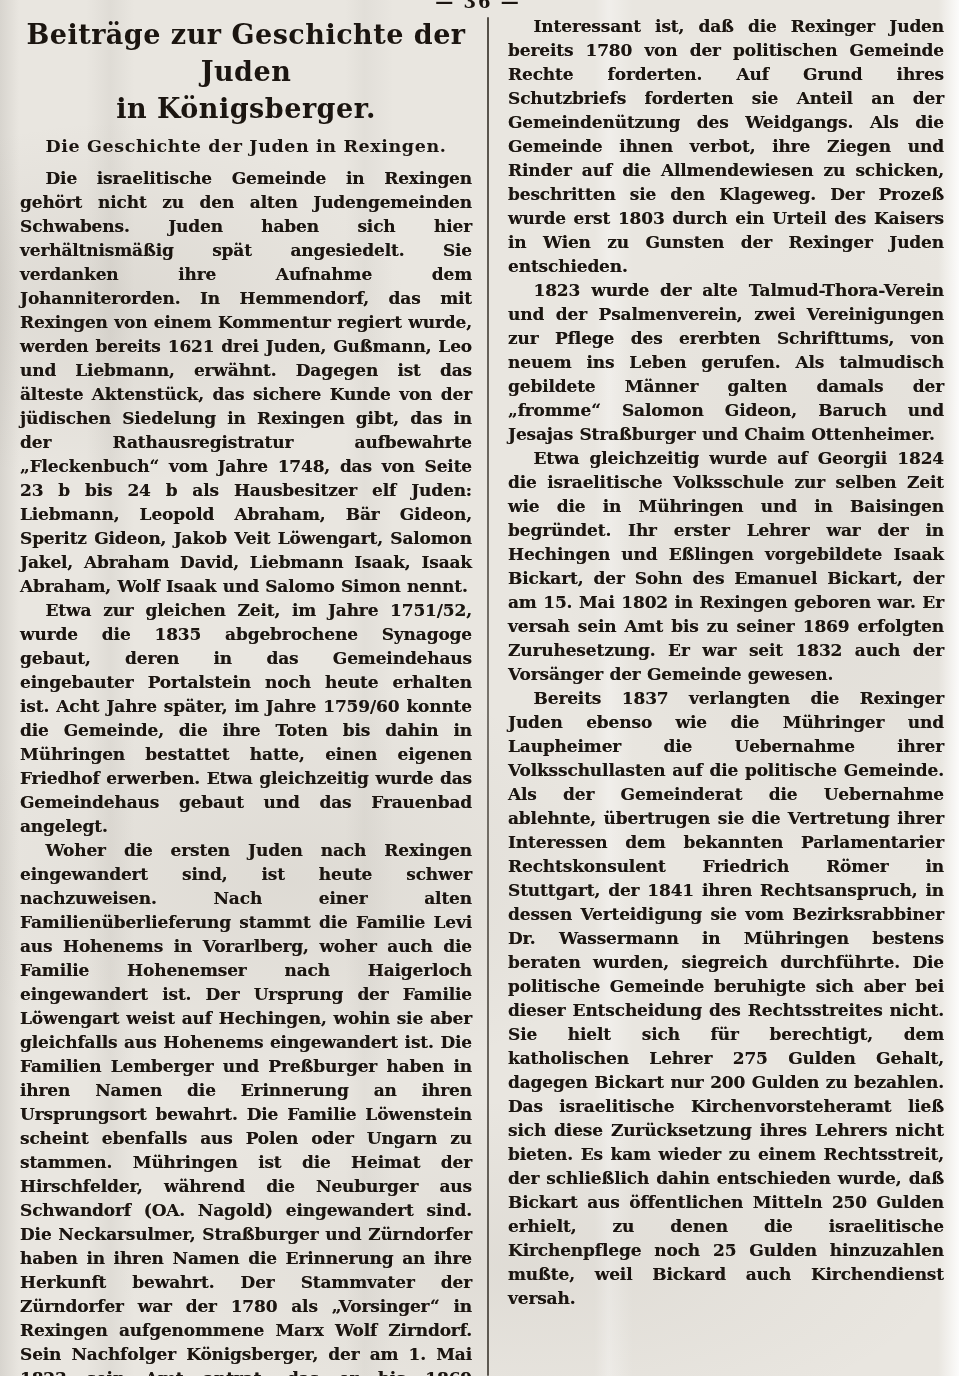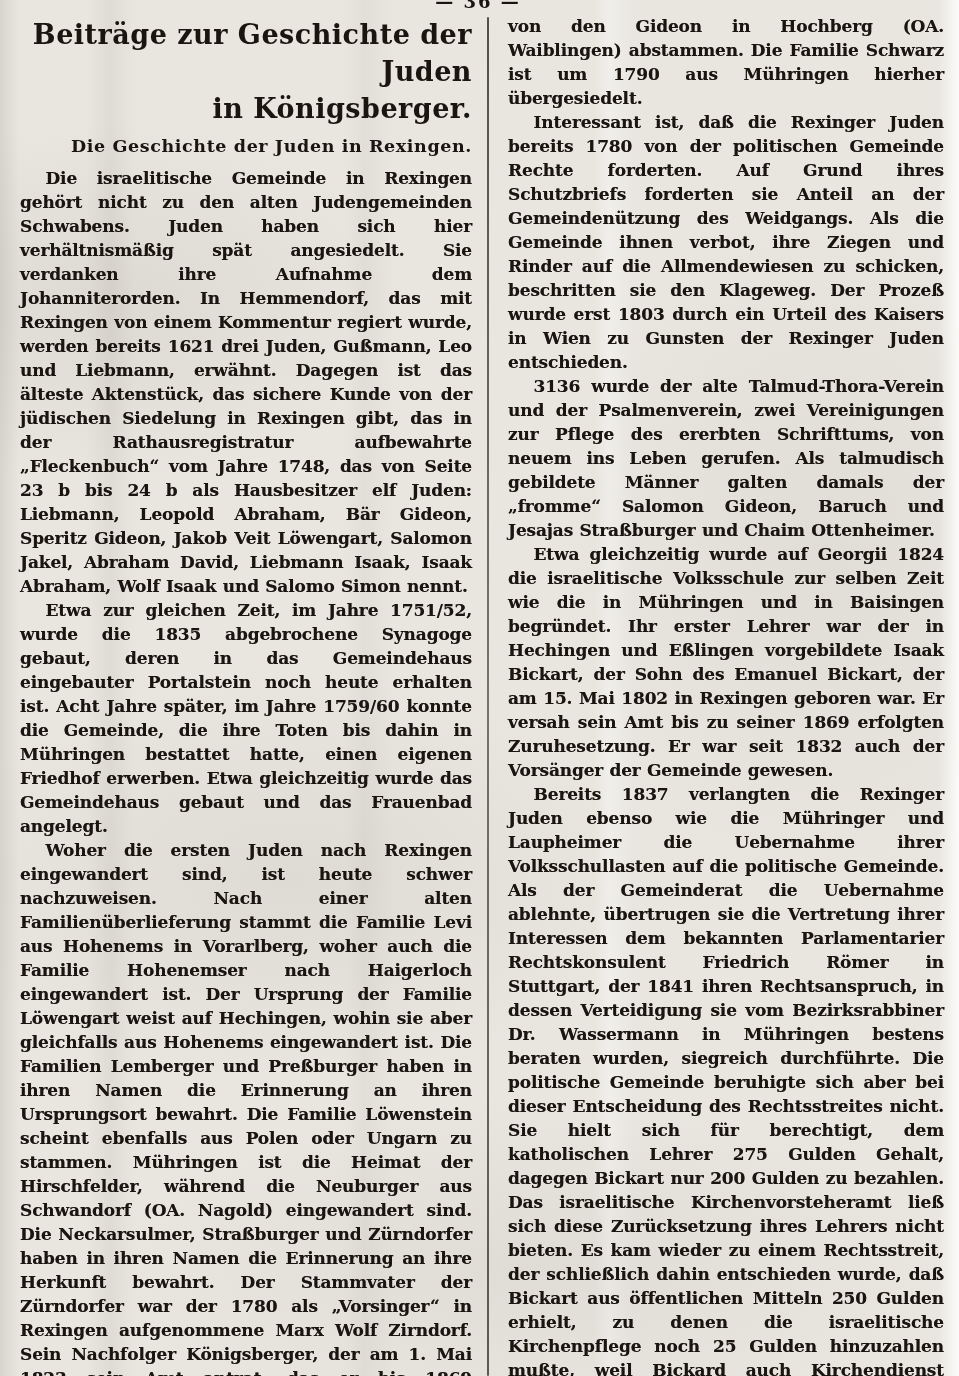--- a/index.html
+++ b/index.html
@@ -42,30 +42,30 @@
     border-radius:1px;
   }
   .col{
     position:absolute;
     top:0;
   }
   .col-left{left:20px;width:452px;padding-top:16px;}
   .col-right{left:508px;width:436px;padding-top:14px;}
   .title{
     margin:0 0 8px 0;
-    text-align:right;
+    text-align:center;
     font-size:27px;
     line-height:37px;
     font-weight:700;
     letter-spacing:0.5px;
   }
   .title .tline{display:block;}
   .subtitle{
     margin:6px 0 9px 0;
-    text-align:right;
+    text-align:center;
     font-size:17.5px;
     line-height:22px;
     font-weight:700;
     letter-spacing:0.6px;
   }
   .para{
     margin:0;
     font-size:17px;
     line-height:24px;
     font-weight:700;
@@ -90,19 +90,18 @@
     <span class="tline">Beiträge zur Geschichte der Juden</span>
     <span class="tline">in Königsberger.</span>
   </h1>
   <h2 class="subtitle">Die Geschichte der Juden in Rexingen.</h2>
   <p class="para indent">Die israelitische Gemeinde in Rexingen gehört nicht zu den alten Judengemeinden Schwabens. Juden haben sich hier verhältnismäßig spät angesiedelt. Sie verdanken ihre Aufnahme dem Johanniterorden. In Hemmendorf, das mit Rexingen von einem Kommentur regiert wurde, werden bereits 1621 drei Juden, Gußmann, Leo und Liebmann, erwähnt. Dagegen ist das älteste Aktenstück, das sichere Kunde von der jüdischen Siedelung in Rexingen gibt, das in der Rathausregistratur aufbewahrte „Fleckenbuch“ vom Jahre 1748, das von Seite 23 b bis 24 b als Hausbesitzer elf Juden: Liebmann, Leopold Abraham, Bär Gideon, Speritz Gideon, Jakob Veit Löwengart, Salomon Jakel, Abraham David, Liebmann Isaak, Isaak Abraham, Wolf Isaak und Salomo Simon nennt.</p>
   <p class="para indent">Etwa zur gleichen Zeit, im Jahre 1751/52, wurde die 1835 abgebrochene Synagoge gebaut, deren in das Gemeindehaus eingebauter Portalstein noch heute erhalten ist. Acht Jahre später, im Jahre 1759/60 konnte die Gemeinde, die ihre Toten bis dahin in Mühringen bestattet hatte, einen eigenen Friedhof erwerben. Etwa gleichzeitig wurde das Gemeindehaus gebaut und das Frauenbad angelegt.</p>
   <p class="para indent">Woher die ersten Juden nach Rexingen eingewandert sind, ist heute schwer nachzuweisen. Nach einer alten Familienüberlieferung stammt die Familie Levi aus Hohenems in Vorarlberg, woher auch die Familie Hohenemser nach Haigerloch eingewandert ist. Der Ursprung der Familie Löwengart weist auf Hechingen, wohin sie aber gleichfalls aus Hohenems eingewandert ist. Die Familien Lemberger und Preßburger haben in ihren Namen die Erinnerung an ihren Ursprungsort bewahrt. Die Familie Löwenstein scheint ebenfalls aus Polen oder Ungarn zu stammen. Mühringen ist die Heimat der Hirschfelder, während die Neuburger aus Schwandorf (OA. Nagold) eingewandert sind. Die Neckarsulmer, Straßburger und Zürndorfer haben in ihren Namen die Erinnerung an ihre Herkunft bewahrt. Der Stammvater der Zürndorfer war der 1780 als „Vorsinger“ in Rexingen aufgenommene Marx Wolf Zirndorf. Sein Nachfolger Königsberger, der am 1. Mai 1823 sein Amt antrat, das er bis 1869 innehatte, kam aus Weikersheim. Auch die Ottenheimer stammen von einem Kultusbeamten ab, der hier in der zweiten Hälfte des 18. Jahrhunderts wirkte. Aus Endingen in der Schweiz kam 1801 Emanuel Bickart hierher. Ohne Zweifel bestehen Zusammenhänge zwischen den Gideon in Rexingen und denen in Mühlen und Nordstetten. Ueberlieferung läßt die Familie</p>
 </div>
 
 <div class="col col-right">
-  <p class="para">von den Gideon in Hochberg (OA. Waiblingen) abstammen. Die Familie Schwarz ist um 1790 aus Mühringen hierher übergesiedelt.</p>
   <p class="para indent">Interessant ist, daß die Rexinger Juden bereits 1780 von der politischen Gemeinde Rechte forderten. Auf Grund ihres Schutzbriefs forderten sie Anteil an der Gemeindenützung des Weidgangs. Als die Gemeinde ihnen verbot, ihre Ziegen und Rinder auf die Allmendewiesen zu schicken, beschritten sie den Klageweg. Der Prozeß wurde erst 1803 durch ein Urteil des Kaisers in Wien zu Gunsten der Rexinger Juden entschieden.</p>
-  <p class="para indent">3136 wurde der alte Talmud-Thora-Verein und der Psalmenverein, zwei Vereinigungen zur Pflege des ererbten Schrifttums, von neuem ins Leben gerufen. Als talmudisch gebildete Männer galten damals der „fromme“ Salomon Gideon, Baruch und Jesajas Straßburger und Chaim Ottenheimer.</p>
+  <p class="para indent">1823 wurde der alte Talmud-Thora-Verein und der Psalmenverein, zwei Vereinigungen zur Pflege des ererbten Schrifttums, von neuem ins Leben gerufen. Als talmudisch gebildete Männer galten damals der „fromme“ Salomon Gideon, Baruch und Jesajas Straßburger und Chaim Ottenheimer.</p>
   <p class="para indent">Etwa gleichzeitig wurde auf Georgii 1824 die israelitische Volksschule zur selben Zeit wie die in Mühringen und in Baisingen begründet. Ihr erster Lehrer war der in Hechingen und Eßlingen vorgebildete Isaak Bickart, der Sohn des Emanuel Bickart, der am 15. Mai 1802 in Rexingen geboren war. Er versah sein Amt bis zu seiner 1869 erfolgten Zuruhesetzung. Er war seit 1832 auch der Vorsänger der Gemeinde gewesen.</p>
   <p class="para indent">Bereits 1837 verlangten die Rexinger Juden ebenso wie die Mühringer und Laupheimer die Uebernahme ihrer Volksschullasten auf die politische Gemeinde. Als der Gemeinderat die Uebernahme ablehnte, übertrugen sie die Vertretung ihrer Interessen dem bekannten Parlamentarier Rechtskonsulent Friedrich Römer in Stuttgart, der 1841 ihren Rechtsanspruch, in dessen Verteidigung sie vom Bezirksrabbiner Dr. Wassermann in Mühringen bestens beraten wurden, siegreich durchführte. Die politische Gemeinde beruhigte sich aber bei dieser Entscheidung des Rechtsstreites nicht. Sie hielt sich für berechtigt, dem katholischen Lehrer 275 Gulden Gehalt, dagegen Bickart nur 200 Gulden zu bezahlen. Das israelitische Kirchenvorsteheramt ließ sich diese Zurücksetzung ihres Lehrers nicht bieten. Es kam wieder zu einem Rechtsstreit, der schließlich dahin entschieden wurde, daß Bickart aus öffentlichen Mitteln 250 Gulden erhielt, zu denen die israelitische Kirchenpflege noch 25 Gulden hinzuzahlen mußte, weil Bickard auch Kirchendienst versah.</p>
 
 </div>
 
 </body></html>

